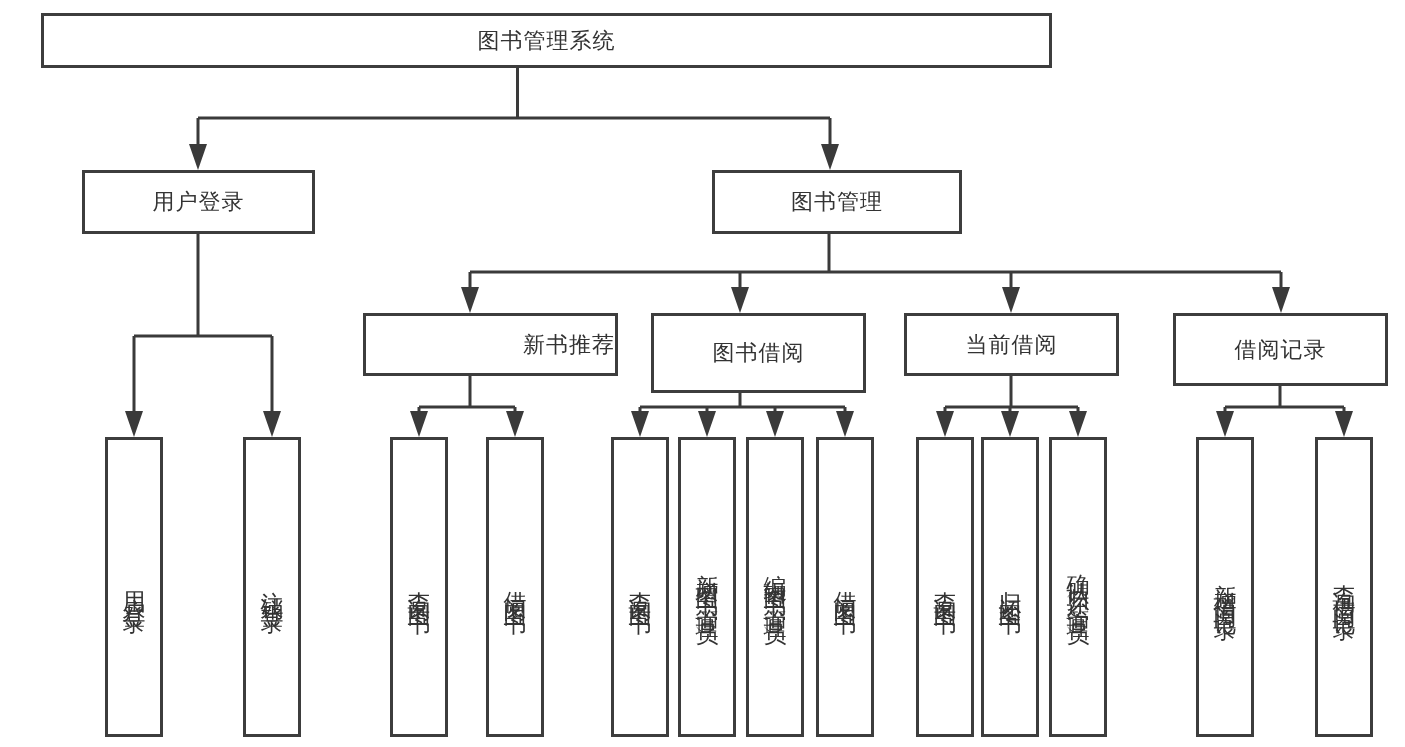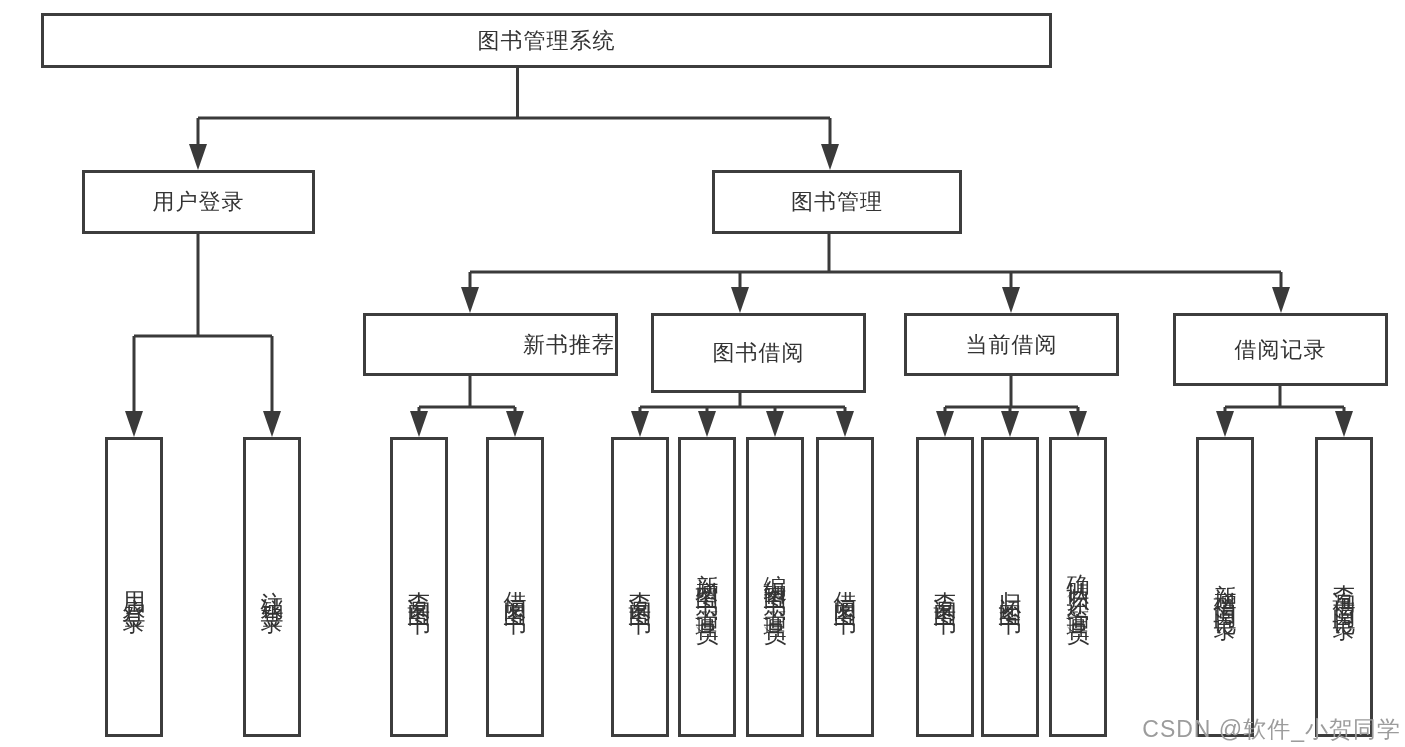--- a/index.html
+++ b/index.html
@@ -187,15 +187,14 @@
     <span class="vtext">确认归还（管理员）</span>
   </div>
 
   <div class="vbox" id="v-addrec">
     <span class="vtext">新增借阅记录</span>
   </div>
   <div class="vbox" id="v-queryrec">
     <span class="vtext">查询借阅记录</span>
   </div>
 
-  <div id="watermark">CSDN @软件_小贺同学</div>
 
 </div>
 
 </body></html>

